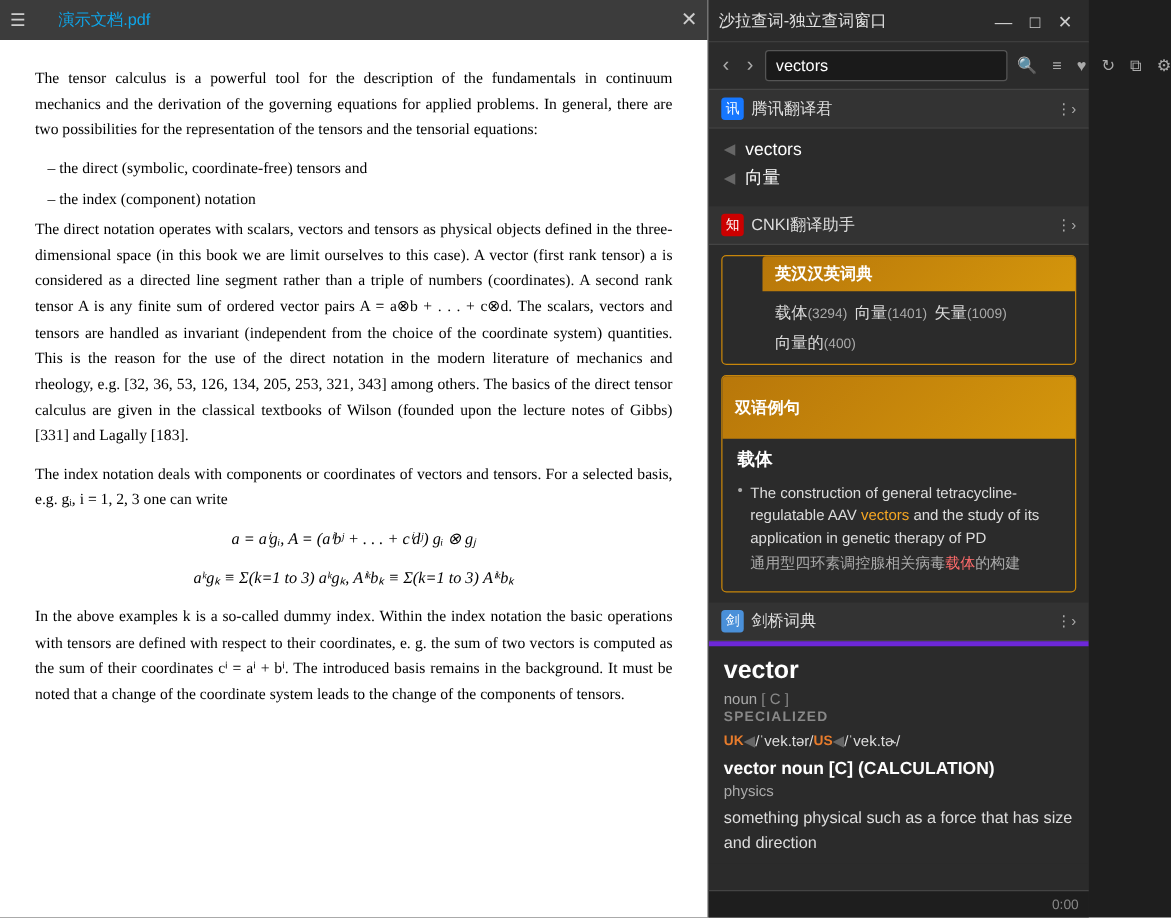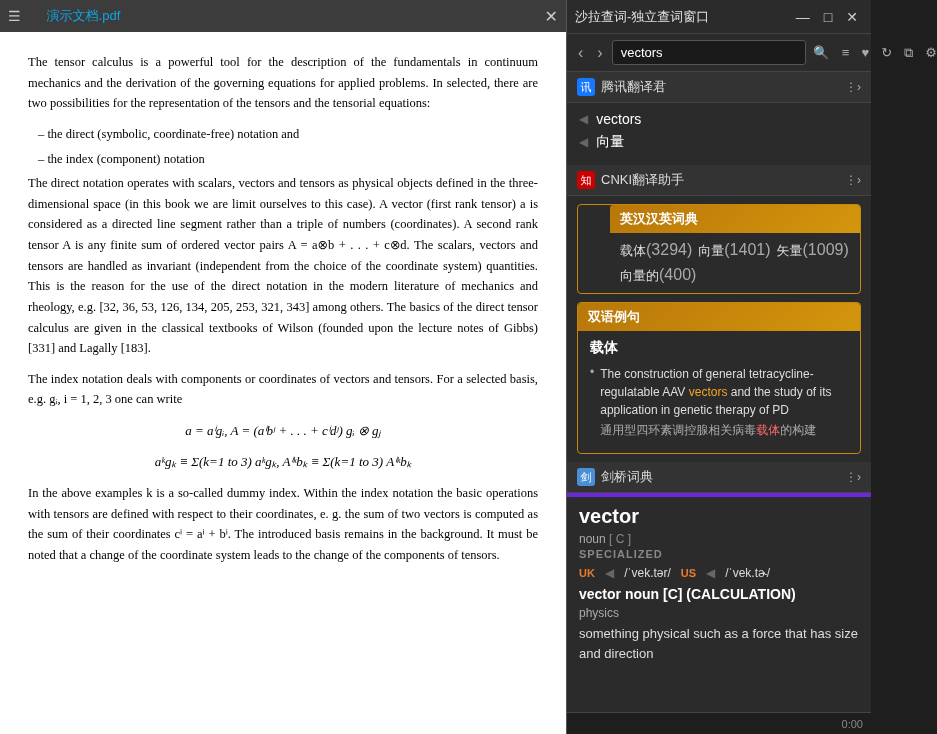--- a/index.html
+++ b/index.html
@@ -192,31 +192,31 @@
       font-weight: bold;
     }
     .cnki-entries {
       padding: 8px 10px;
       display: flex;
       flex-wrap: wrap;
       gap: 6px;
       font-size: 13px;
     }
     .cnki-entry { color: #ddd; cursor: pointer; }
-    .cnki-entry-count { color: #aaa; font-size: 16px; }
+    .cnki-entry-count { color: #aaa; font-size: 11px; }
     
     .bilingual-box {
       margin: 8px 10px;
       border: 1px solid #c8860a;
       border-radius: 4px;
       background: #2b2b2b;
     }
     .bilingual-header {
       background: linear-gradient(135deg, #b8770a, #d4960c);
-      padding: 5px 10px;
+      padding: 16px 10px;
       border-radius: 3px 3px 0 0;
       font-size: 13px;
       color: #fff;
       font-weight: bold;
     }
     .bilingual-content {
       padding: 8px 12px;
     }
     .bilingual-item {
       display: flex;
@@ -249,21 +249,20 @@
     .cambridge-tag {
       font-size: 11px;
       font-weight: bold;
       color: #888;
       letter-spacing: 1px;
       margin-bottom: 6px;
     }
     .pron-row {
       display: flex;
       align-items: center;
-      gap: 10px;
       margin-bottom: 6px;
       font-size: 12px;
     }
     .pron-label { color: #e87c2c; font-weight: bold; font-size: 11px; }
     .pron-text { color: #ddd; }
     .speaker-small { color: #666; cursor: pointer; font-size: 12px; }
     .cambridge-full-entry {
       font-size: 14px;
       font-weight: bold;
       color: #fff;
@@ -294,22 +293,22 @@
 </head>
 <body>
 
 <div class="pdf-panel">
   <div class="pdf-titlebar">
     <span class="pdf-hamburger">☰</span>
     <span class="pdf-title">演示文档.pdf</span>
     <button class="pdf-close-btn">✕</button>
   </div>
   <div class="pdf-content">
-    <p>The tensor calculus is a powerful tool for the description of the fundamentals in continuum mechanics and the derivation of the governing equations for applied problems. In selected, there are two possibilities for the representation of the tensors and the tensorial equations:</p>
-    <p class="dash-item">–  the direct (symbolic, coordinate-free) notation and</p>
+    <p>The tensor calculus is a powerful tool for the description of the fundamentals in continuum mechanics and the derivation of the governing equations for applied problems. In general, there are two possibilities for the representation of the tensors and the tensorial equations:</p>
+    <p class="dash-item">–  the direct (symbolic, coordinate-free) tensors and</p>
     <p class="dash-item">–  the index (component) notation</p>
     <p>The direct notation operates with scalars, vectors and tensors as physical objects defined in the three-dimensional space (in this book we are limit ourselves to this case). A vector (first rank tensor) a is considered as a directed line segment rather than a triple of numbers (coordinates). A second rank tensor A is any finite sum of ordered vector pairs A = a⊗b + . . . + c⊗d. The scalars, vectors and tensors are handled as invariant (independent from the choice of the coordinate system) quantities. This is the reason for the use of the direct notation in the modern literature of mechanics and rheology, e.g. [32, 36, 53, 126, 134, 205, 253, 321, 343] among others. The basics of the direct tensor calculus are given in the classical textbooks of Wilson (founded upon the lecture notes of Gibbs) [331] and Lagally [183].</p>
     <p>The index notation deals with components or coordinates of vectors and tensors. For a selected basis, e.g. gᵢ, i = 1, 2, 3 one can write</p>
     <p class="math-line">a = aⁱgᵢ,    A = (aⁱbʲ + . . . + cⁱdʲ) gᵢ ⊗ gⱼ</p>
     <p class="math-line">aᵏgₖ ≡ Σ(k=1 to 3) aᵏgₖ,    Aⁱᵏbₖ ≡ Σ(k=1 to 3) Aⁱᵏbₖ</p>
     <p>In the above examples k is a so-called dummy index. Within the index notation the basic operations with tensors are defined with respect to their coordinates, e. g. the sum of two vectors is computed as the sum of their coordinates cⁱ = aⁱ + bⁱ. The introduced basis remains in the background. It must be noted that a change of the coordinate system leads to the change of the components of tensors.</p>
   </div>
 </div>
 
 <div class="dict-panel">

